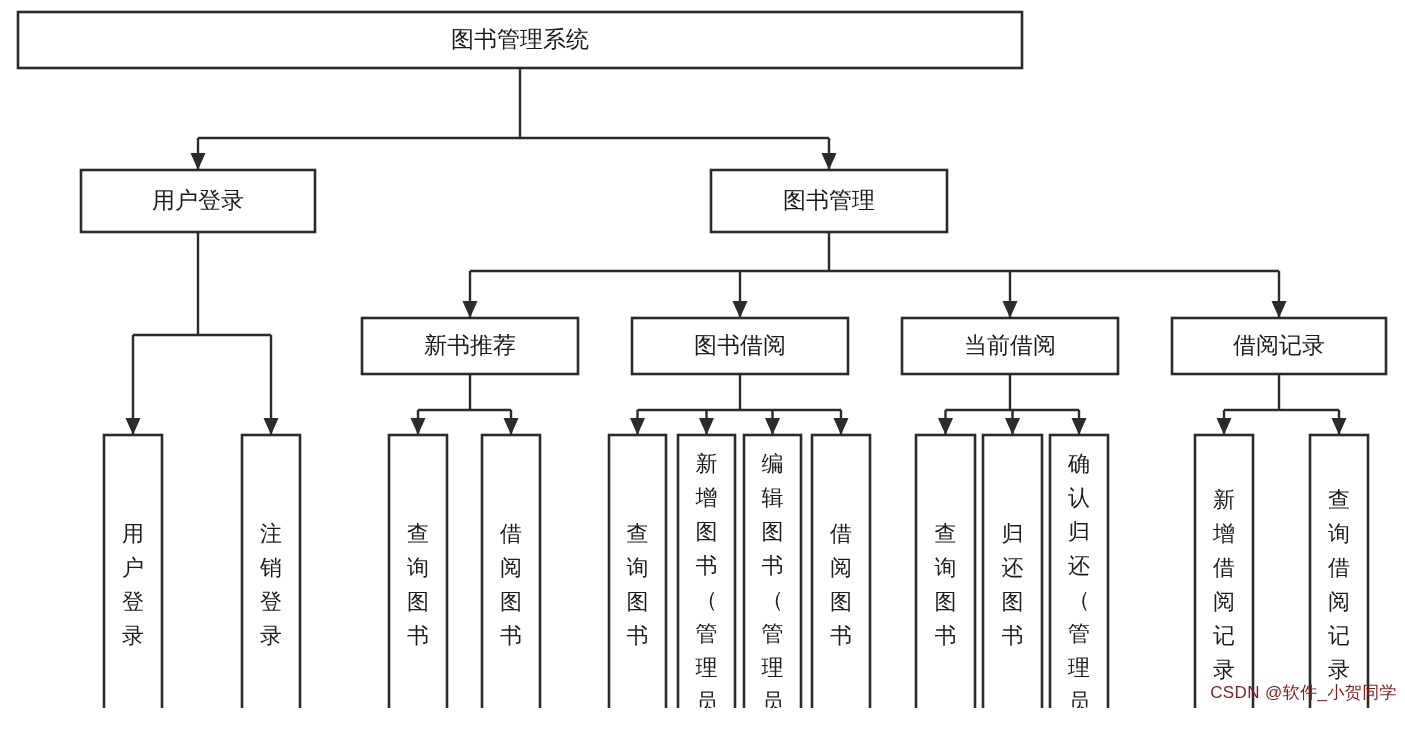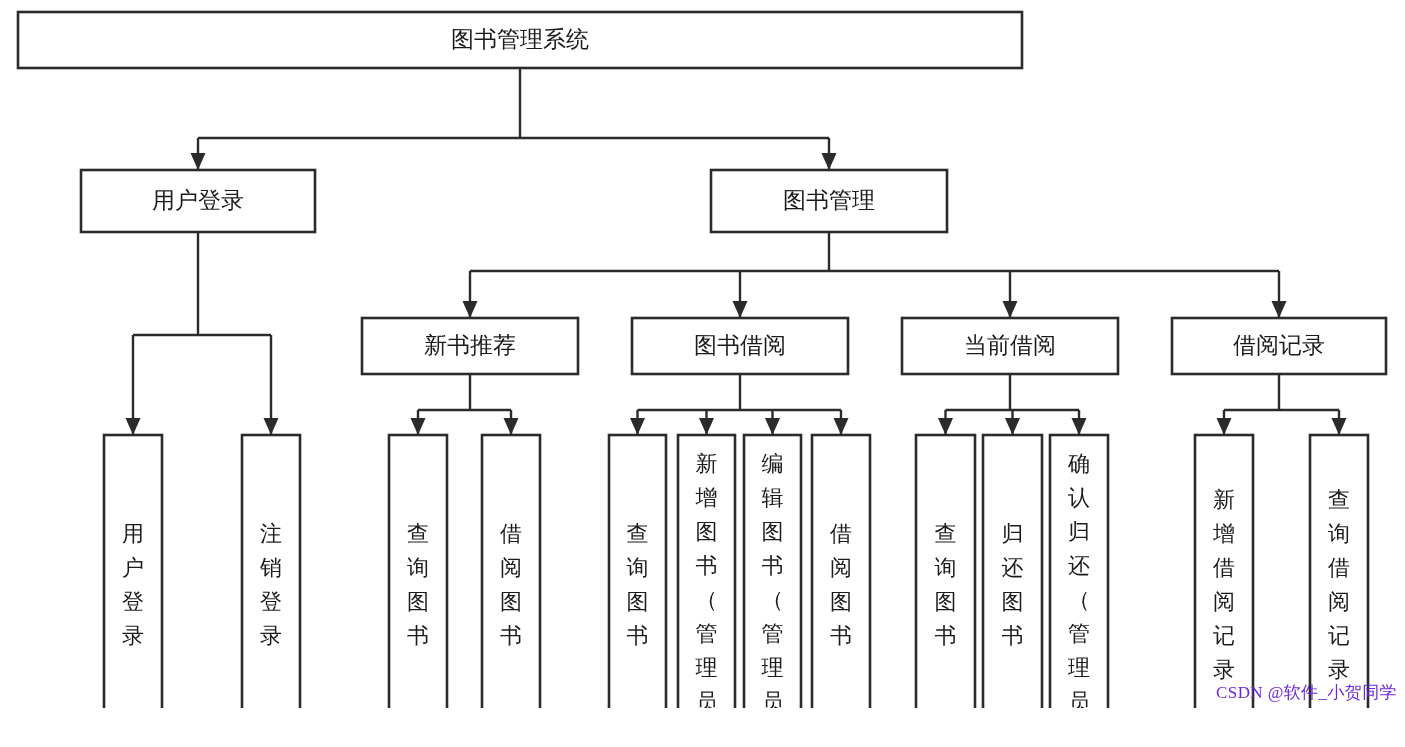--- a/index.html
+++ b/index.html
@@ -48,23 +48,23 @@
     stroke-linecap: butt;
   }
   .arrow-head {
     fill: #2b2b2b;
     stroke: none;
   }
   .watermark {
     position: absolute;
     right: 8px;
     bottom: 4px;
-    font-family: Liberation Serif, serif;
+    font-family: Liberation Sans, sans-serif;
     font-size: 17px;
-    color: #6d28d9;
+    color: #7f1d1d;
     letter-spacing: 0.4px;
     white-space: nowrap;
     user-select: none;
   }
 </style>
 </head>
 <body>
 
 <div id="diagram-root">
 

